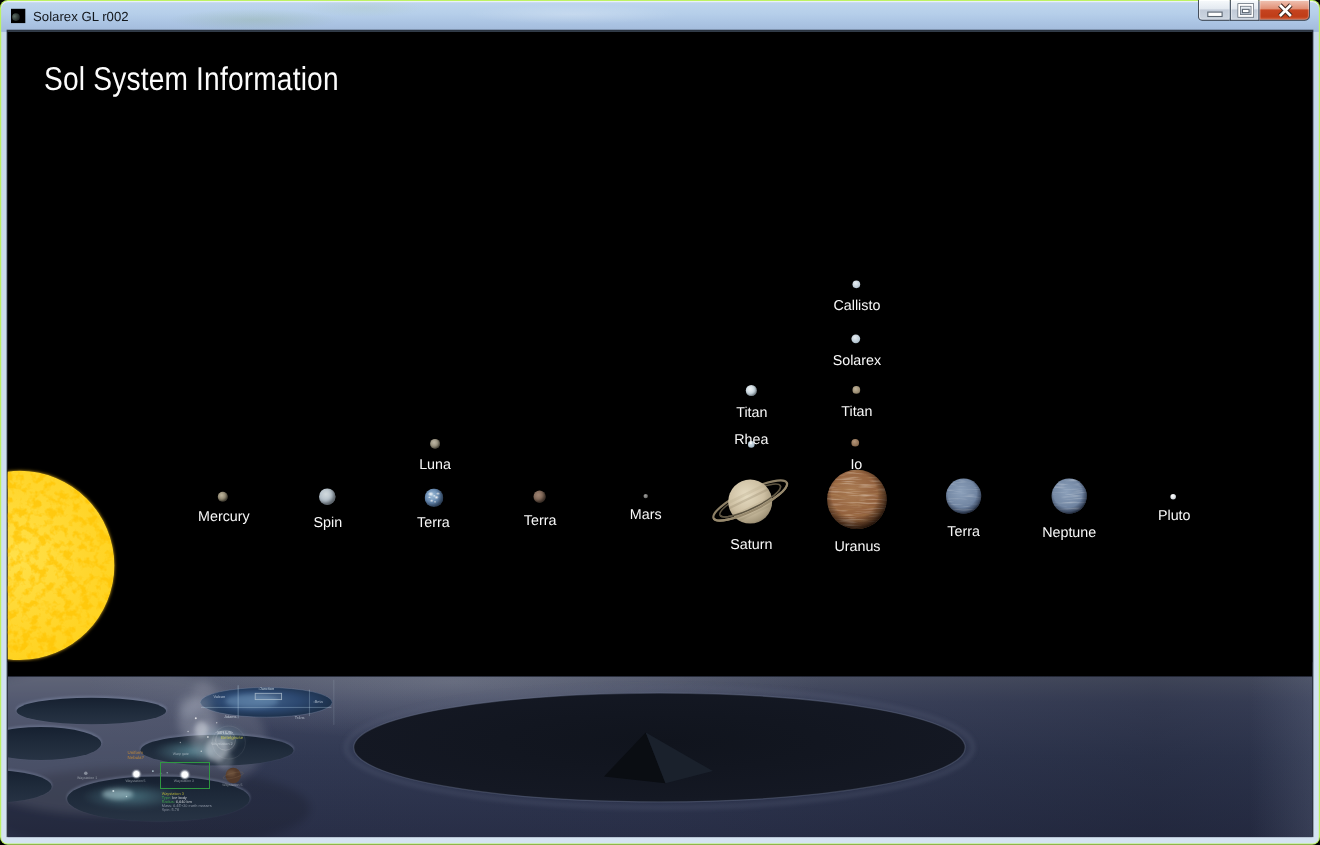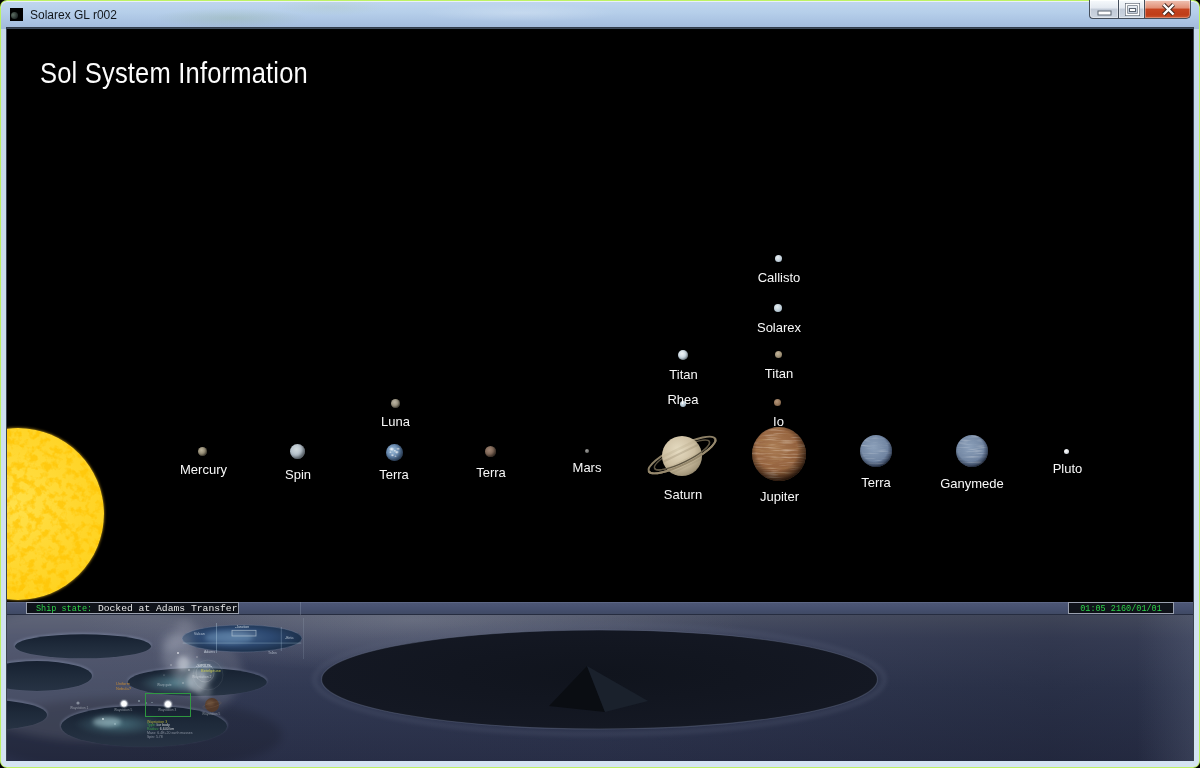--- a/index.html
+++ b/index.html
@@ -222,33 +222,28 @@
    <div class="pl" style="left:1057px;top:419.5px;width:5px;height:5px;background:radial-gradient(circle at 40% 35%,#ffffff,#d8dde2 60%,#9aa2aa 100%)"></div>
    <div class="lbl" style="left:196.5px;top:434px">Mercury</div>
    <div class="lbl" style="left:291px;top:439px">Spin</div>
    <div class="lbl" style="left:387px;top:439px">Terra</div>
    <div class="lbl" style="left:388.5px;top:386px">Luna</div>
    <div class="lbl" style="left:484px;top:437px">Terra</div>
    <div class="lbl" style="left:580px;top:432px">Mars</div>
    <div class="lbl" style="left:676px;top:459px">Saturn</div>
    <div class="lbl" style="left:676.5px;top:339px">Titan</div>
    <div class="lbl" style="left:676px;top:364px">Rhea</div>
-   <div class="lbl" style="left:772.5px;top:461px">Jupiter</div>
+   <div class="lbl" style="left:772.5px;top:461px">Uranus</div>
    <div class="lbl" style="left:771.5px;top:386px">Io</div>
    <div class="lbl" style="left:772px;top:338px">Titan</div>
    <div class="lbl" style="left:772px;top:292px">Solarex</div>
    <div class="lbl" style="left:772px;top:242px">Callisto</div>
    <div class="lbl" style="left:869px;top:447px">Terra</div>
-   <div class="lbl" style="left:965px;top:448px">Ganymede</div>
+   <div class="lbl" style="left:965px;top:448px">Neptune</div>
    <div class="lbl" style="left:1060.5px;top:433px">Pluto</div>
-  </div>
-  <div id="sbar">
-   <div class="sbox" id="shipbox"><span class="grn" style="font-size:8.5px;letter-spacing:0">Ship state:</span><span style="font-size:9.7px;letter-spacing:0"> Docked at Adams Transfer</span></div>
-   <div class="sbox" id="clockbox"><span class="grn">01:05  2160/01/01</span></div>
-   <div style="position:absolute;left:293px;top:0;width:1px;height:13px;background:rgba(190,205,225,.22)"></div>
   </div>
   <div id="scene">
    <svg width="1186" height="146" style="position:absolute;left:0;top:0">
     <defs>
      <linearGradient id="floorg" x1="0" y1="0" x2="0" y2="1">
       <stop offset="0" stop-color="#50566a"></stop>
               <stop offset="0.16" stop-color="#3f4660"></stop>
       <stop offset="0.5" stop-color="#323a54"></stop>
               <stop offset="1" stop-color="#292f48"></stop>
      </linearGradient>

